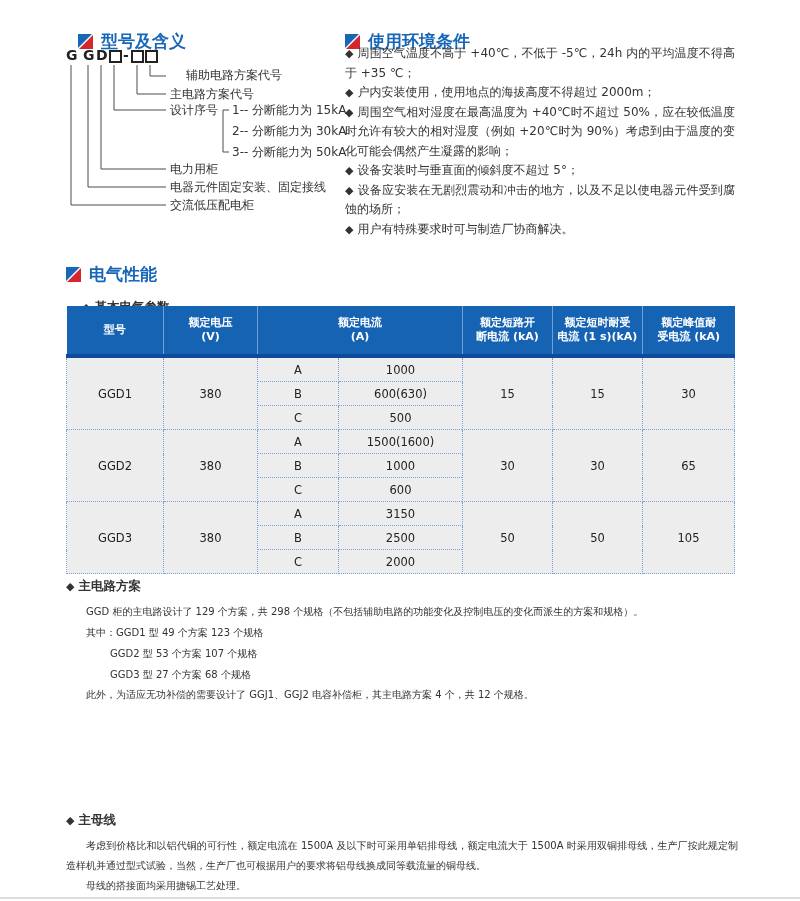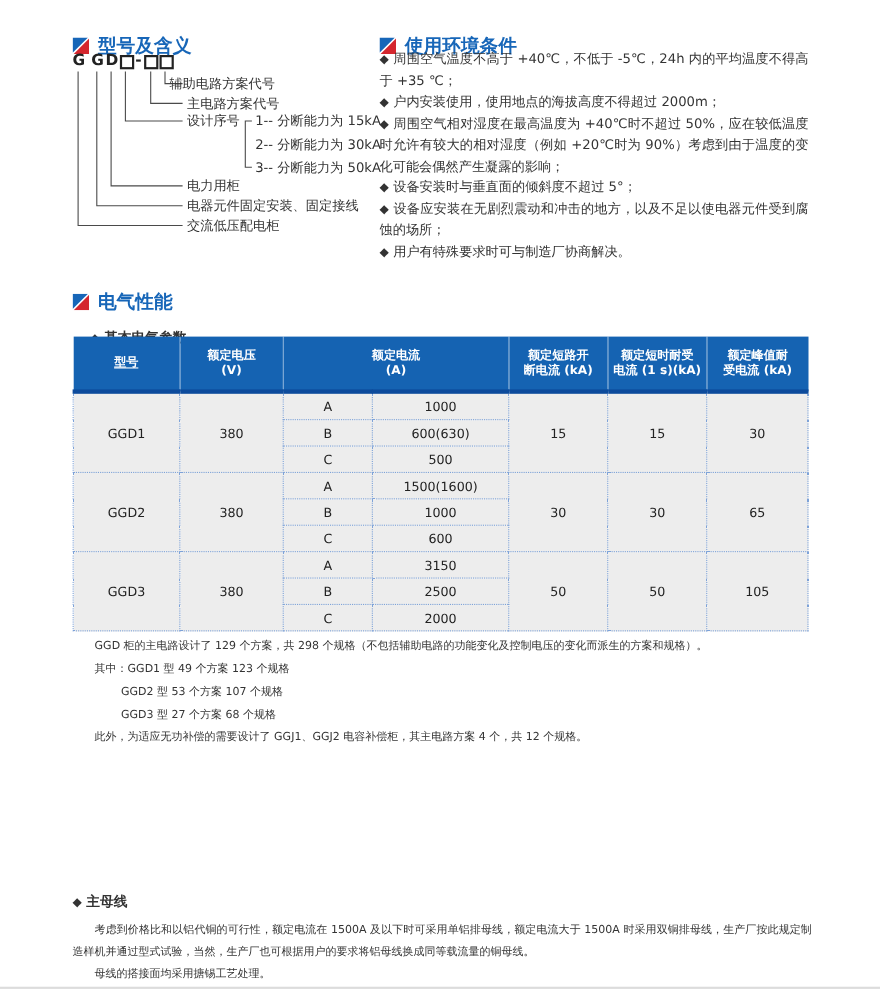--- a/index.html
+++ b/index.html
@@ -6,31 +6,31 @@
   .page {
     position: relative; width: 800px; height: 901px; background: #ffffff;
     font-family: "DejaVu Sans", sans-serif; color: #333; overflow: hidden;
   }
   
   .sec-title {
     position: absolute; display: flex; align-items: center; gap: 8px;
     font-size: 17px; font-weight: bold; color: #1766b8; white-space: nowrap;
   }
   .sec-title svg { flex: 0 0 auto; }
-  #t-model { left: 66px; top: 16px; }
+  #t-model { left: 78px; top: 16px; }
   #t-env   { left: 345px; top: 16px; }
   #t-elec  { left: 66px; top: 249px; }
 
   
   .diagram { position: absolute; left: 66px; top: 48px; width: 280px; height: 172px; }
   .diagram svg.lines { position: absolute; left: 0; top: 0; }
   .sym { position: absolute; top: 0; font-size: 14px; font-weight: bold; color: #222; line-height: 14px; }
   .code-box { position: absolute; top: 2px; width: 9px; height: 9px; border: 2px solid #222; }
   .dlabel { position: absolute; font-size: 12px; color: #333; white-space: nowrap; line-height: 14px; }
-  #lb-aux    { left: 88px; top: 21px; }
+  #lb-aux    { left: 120px; top: 21px; font-family: Liberation Mono, monospace; }
   #lb-main   { left: 104px; top: 39px; }
   #lb-design { left: 104px; top: 55px; }
   #lb-it1    { left: 166px; top: 55px; }
   #lb-it2    { left: 166px; top: 76px; }
   #lb-it3    { left: 166px; top: 97px; }
   #lb-power  { left: 104px; top: 114px; }
   #lb-fixed  { left: 104px; top: 132px; }
   #lb-ac     { left: 104px; top: 150px; }
 
   
@@ -42,21 +42,21 @@
   .bullet-head { position: absolute; margin: 16px; font-size: 12.5px; font-weight: bold; color: #333; white-space: nowrap; }
   #sub-elec { left: 66px; top: 283px; }
 
   
   .param-table { position: absolute; left: 66px; top: 306px; border-collapse: collapse; width: 668px; table-layout: fixed; }
   .param-table th {
     background: #1563b2; color: #fff; font-size: 11px; font-weight: bold;
     height: 46px; white-space: pre-line; line-height: 14px;
     border-left: 1px solid rgba(255,255,255,0.4); border-bottom: 4px solid #0d4b9c;
   }
-  .param-table th:first-child { border-left: none; text-decoration: underline; }
+  .param-table th:first-child { border-left: none; }
   .param-table td {
     background: #ededed; border: 1px dotted #7da2d8; height: 23px;
     text-align: center; font-size: 11.5px; color: #222; padding: 0 4px;
   }
 
   
   .txt-sec { position: absolute; left: 66px; width: 672px; }
   #sec-maincircuit { top: 578px; }
   #sec-aux { top: 736px; }
   #sec-bus { top: 812px; }
@@ -213,20 +213,21 @@
         <td>2500</td>
       </tr>
       <tr>
         <td>C</td>
         <td>2000</td>
       </tr>
     </tbody>
   </table>
 
   <div class="txt-sec" id="sec-maincircuit">
+    <h3><span class="dia">◆</span><span>主电路方案</span></h3>
     <p class="p-indent">GGD 柜的主电路设计了 129 个方案，共 298 个规格（不包括辅助电路的功能变化及控制电压的变化而派生的方案和规格）。</p>
     <p class="p-sub1">其中：GGD1 型 49 个方案 123 个规格</p>
     <p class="p-sub2">GGD2 型 53 个方案 107 个规格</p>
     <p class="p-sub2">GGD3 型 27 个方案 68 个规格</p>
     <p class="p-indent">此外，为适应无功补偿的需要设计了 GGJ1、GGJ2 电容补偿柜，其主电路方案 4 个，共 12 个规格。</p>
   </div>
 
 
   <div class="txt-sec" id="sec-bus">
     <h3><span class="dia">◆</span><span>主母线</span></h3>

